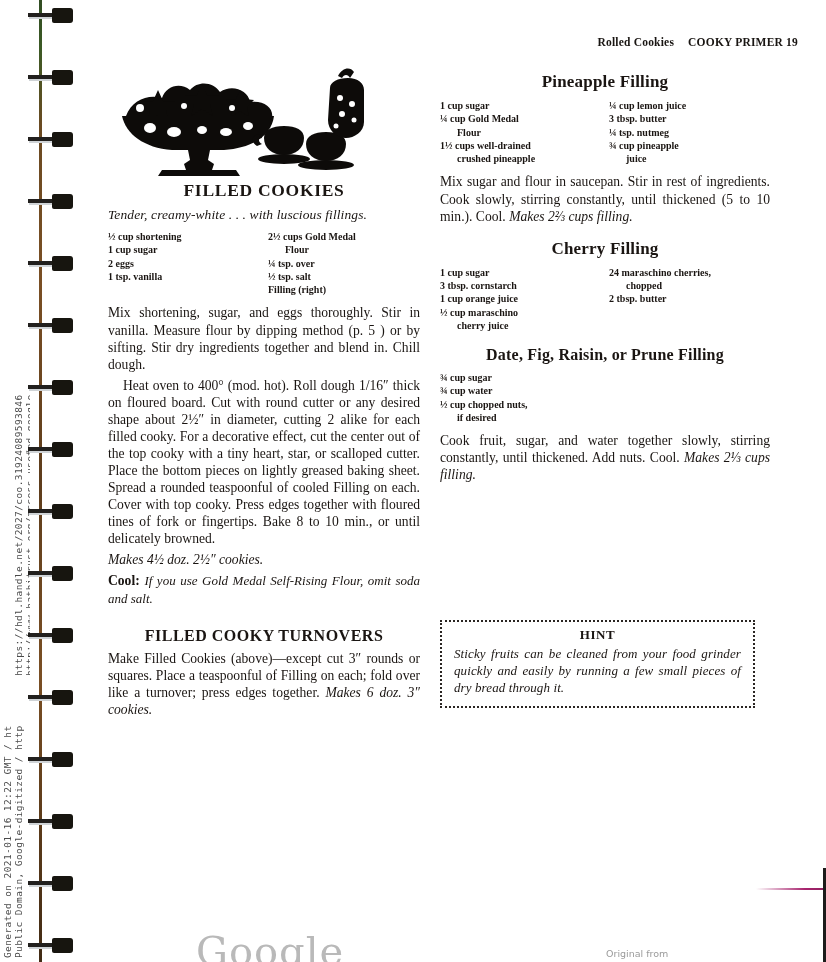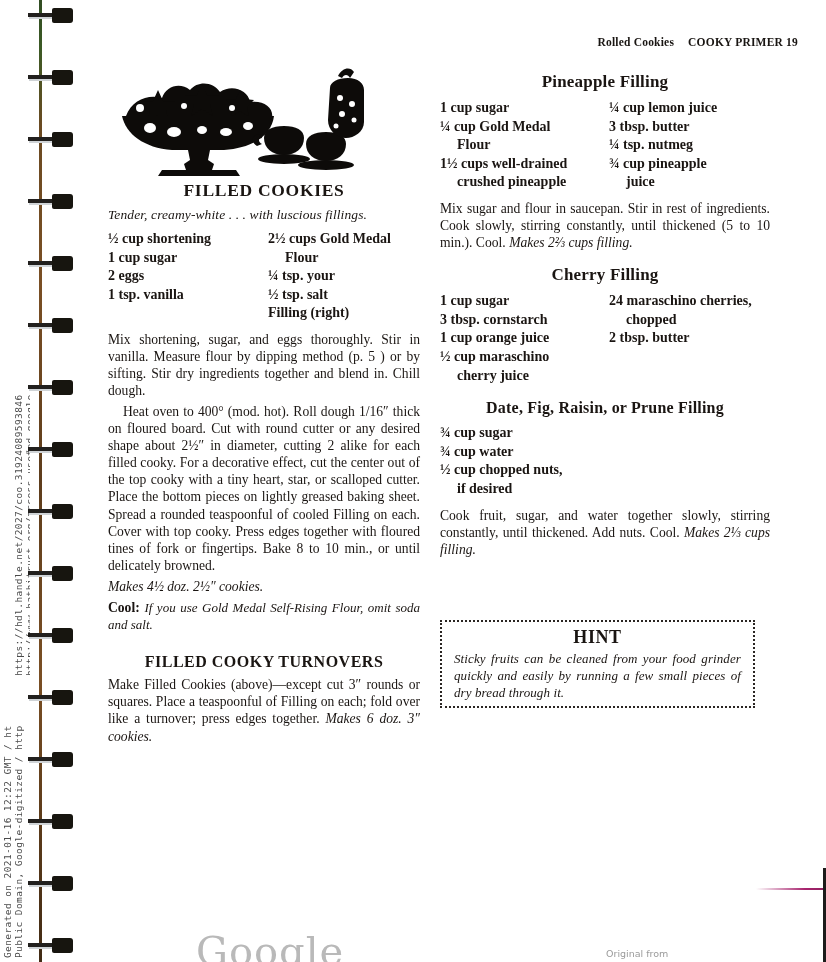--- a/index.html
+++ b/index.html
@@ -104,21 +104,21 @@
     margin: 0 0 7px 0;
     letter-spacing: .1px;
   }
 
   
   .ingredients {
     display: grid;
     grid-template-columns: 1fr 1fr;
     column-gap: 8px;
     font-weight: bold;
-    font-size: 14px;
+    font-size: 10px;
     line-height: 1.33;
     margin-bottom: 8px;
   }
   .ing-col ul { list-style: none; margin: 0; padding: 0; }
   .ing-col li { white-space: pre-wrap; }
   .ing-col li.cont { padding-left: 17px; }
 
   p.body {
     margin: 0 0 4px 0;
     font-size: 13.6px;
@@ -147,21 +147,21 @@
     position: absolute;
     left: 440px; top: 620px;
     width: 315px; height: 88px;
     border: 2px dotted #2a2522;
     padding: 5px 12px 8px 12px;
     box-sizing: border-box;
   }
   .hint-title {
     text-align: center;
     font-weight: bold;
-    font-size: 18px;
+    font-size: 13px;
     letter-spacing: .6px;
     margin-bottom: 3px;
   }
   .hint-text {
     font-style: italic;
     font-size: 13px;
     line-height: 1.3;
     text-align: justify;
     letter-spacing: .1px;
   }
@@ -340,21 +340,21 @@
             <li>½ cup shortening</li>
             <li>1 cup sugar</li>
             <li>2 eggs</li>
             <li>1 tsp. vanilla</li>
           </ul>
       </div>
       <div class="ing-col">
         <ul id="fc-ing-right">
             <li>2½ cups Gold Medal</li>
             <li class="cont">Flour</li>
-            <li>¼ tsp. your</li>
+            <li>¼ tsp. over</li>
             <li>½ tsp. salt</li>
             <li>Filling (right)</li>
           </ul>
       </div>
     </div>
 
     <p class="body">Mix shortening, sugar, and eggs thoroughly. Stir in vanilla. Measure flour by dipping method (p. 5 ) or by sifting. Stir dry ingredients together and blend in. Chill dough.</p>
     <p class="body indent">Heat oven to 400° (mod. hot). Roll dough 1/16″ thick on floured board. Cut with round cutter or any desired shape about 2½″ in diameter, cutting 2 alike for each filled cooky. For a decorative effect, cut the center out of the top cooky with a tiny heart, star, or scalloped cutter. Place the bottom pieces on lightly greased baking sheet. Spread a rounded teaspoonful of cooled Filling on each. Cover with top cooky. Press edges together with floured tines of fork or fingertips. Bake 8 to 10 min., or until delicately browned.</p>
     <p class="body yield">Makes 4½ doz. 2½″ cookies.</p>
     <p class="body note">

